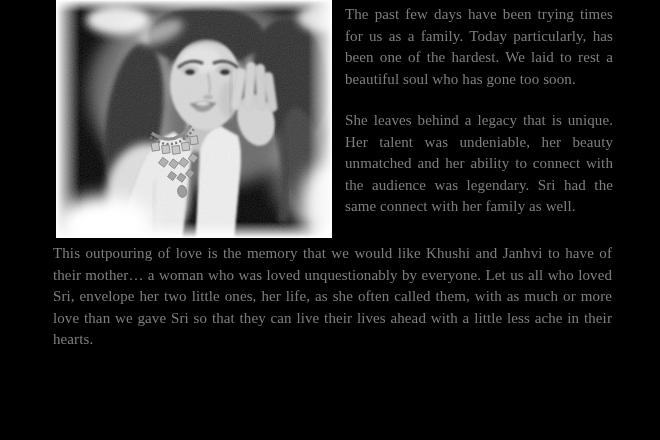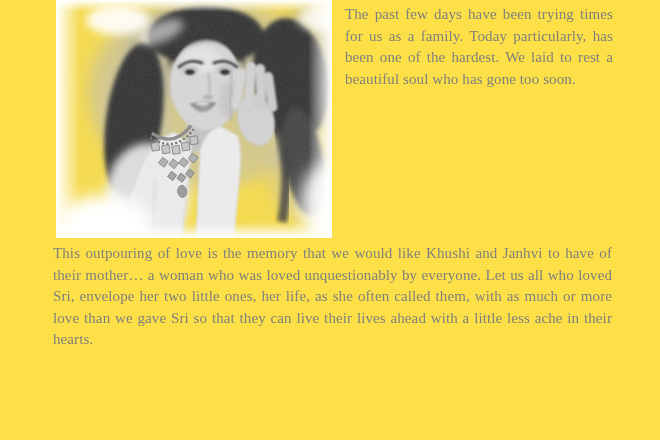--- a/index.html
+++ b/index.html
@@ -2,21 +2,21 @@
 <html><head>
 <meta charset="utf-8">
 <style>
   html, body {
     margin: 0; padding: 0;
     background: #ffffff;
   }
   .page {
     position: relative;
     width: 660px; height: 440px;
-    background: #fde047;
+    background: #000000;
     overflow: hidden;
     font-family: "Liberation Serif", serif;
   }
   .photo-wrap {
     position: absolute;
     left: 56px; top: 0;
     width: 276px; height: 238px;
   }
   .photo-wrap svg { display: block; width: 276px; height: 238px; }
   .right-col {
@@ -168,19 +168,20 @@
       <ellipse cx="62" cy="20" rx="32" ry="15" fill="#ffffff" opacity="0.9" filter="url(#b4)"></ellipse>
       <ellipse cx="105" cy="32" rx="24" ry="10" transform="rotate(-22 105 32)" fill="#ffffff" opacity="0.55" filter="url(#b4)"></ellipse>
       <ellipse cx="48" cy="225" rx="48" ry="30" fill="#ffffff" filter="url(#b8)"></ellipse>
       <ellipse cx="272" cy="205" rx="28" ry="42" fill="#ffffff" opacity="0.9" filter="url(#b8)"></ellipse>
       <ellipse cx="268" cy="18" rx="26" ry="14" fill="#ffffff" opacity="0.8" filter="url(#b4)"></ellipse>
     </svg>
   </div>
 
   <div class="right-col">
     <p>The past few days have been trying times for us as a family. Today particularly, has been one of the hardest. We laid to rest a beautiful soul who has gone too soon.</p>
+    <p>She leaves behind a legacy that is unique. Her talent was undeniable, her beauty unmatched and her ability to connect with the audience was legendary. Sri had the same connect with her family as well.</p>
   </div>
 
   <div class="body-col">
     <p>This outpouring of love is the memory that we would like Khushi and Janhvi to have of their mother… a woman who was loved unquestionably by everyone. Let us all who loved Sri, envelope her two little ones, her life, as she often called them, with as much or more love than we gave Sri so that they can live their lives ahead with a little less ache in their hearts.</p>
   </div>
 
 </div>
 
 </body></html>

